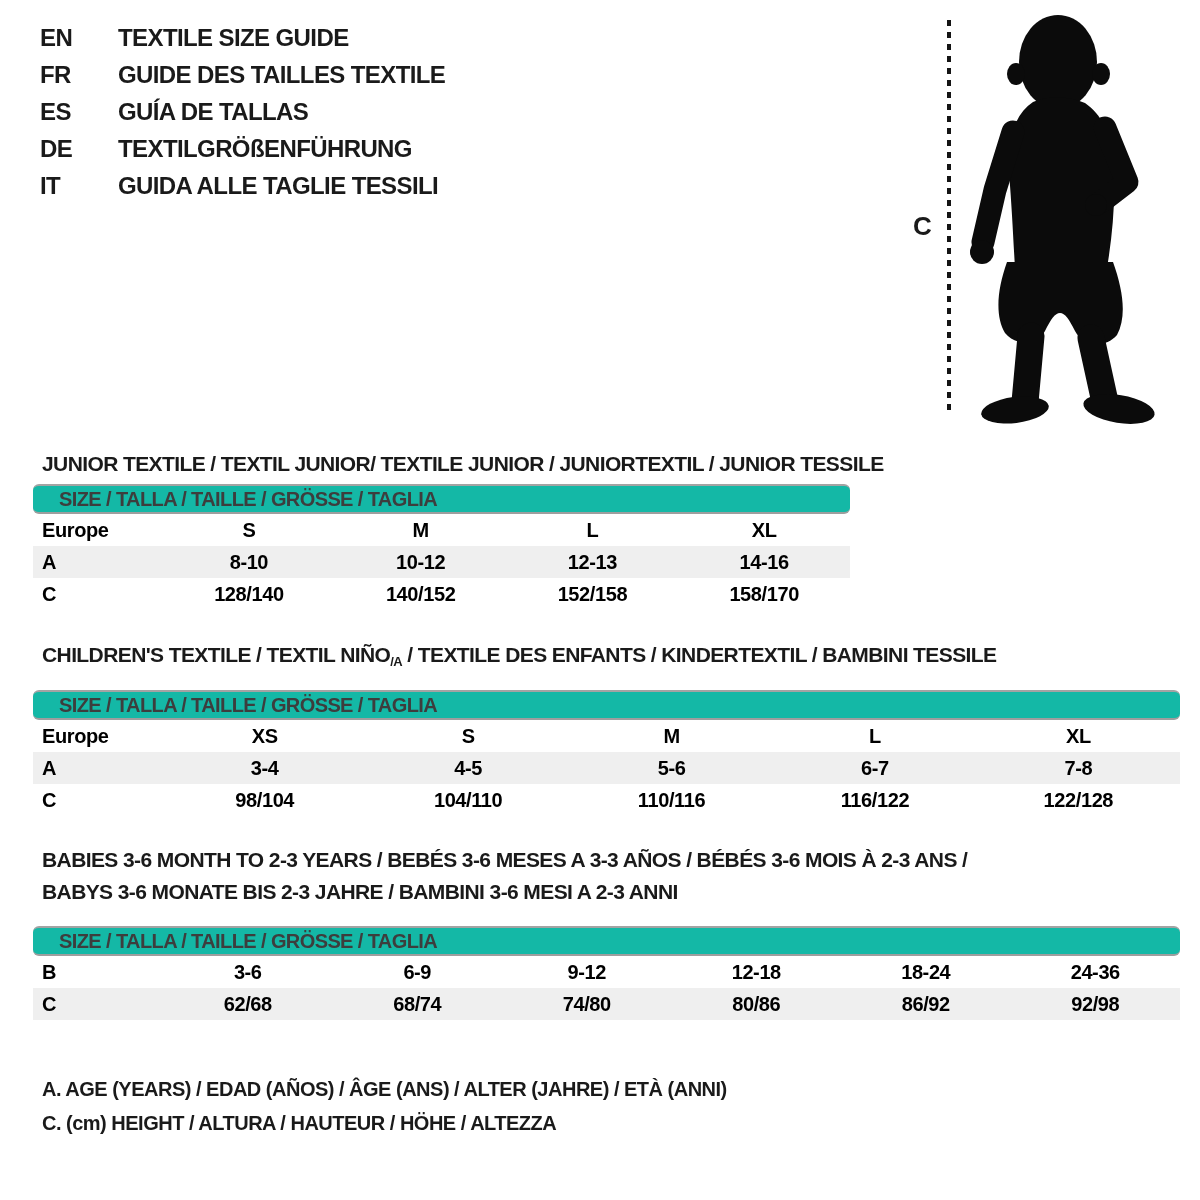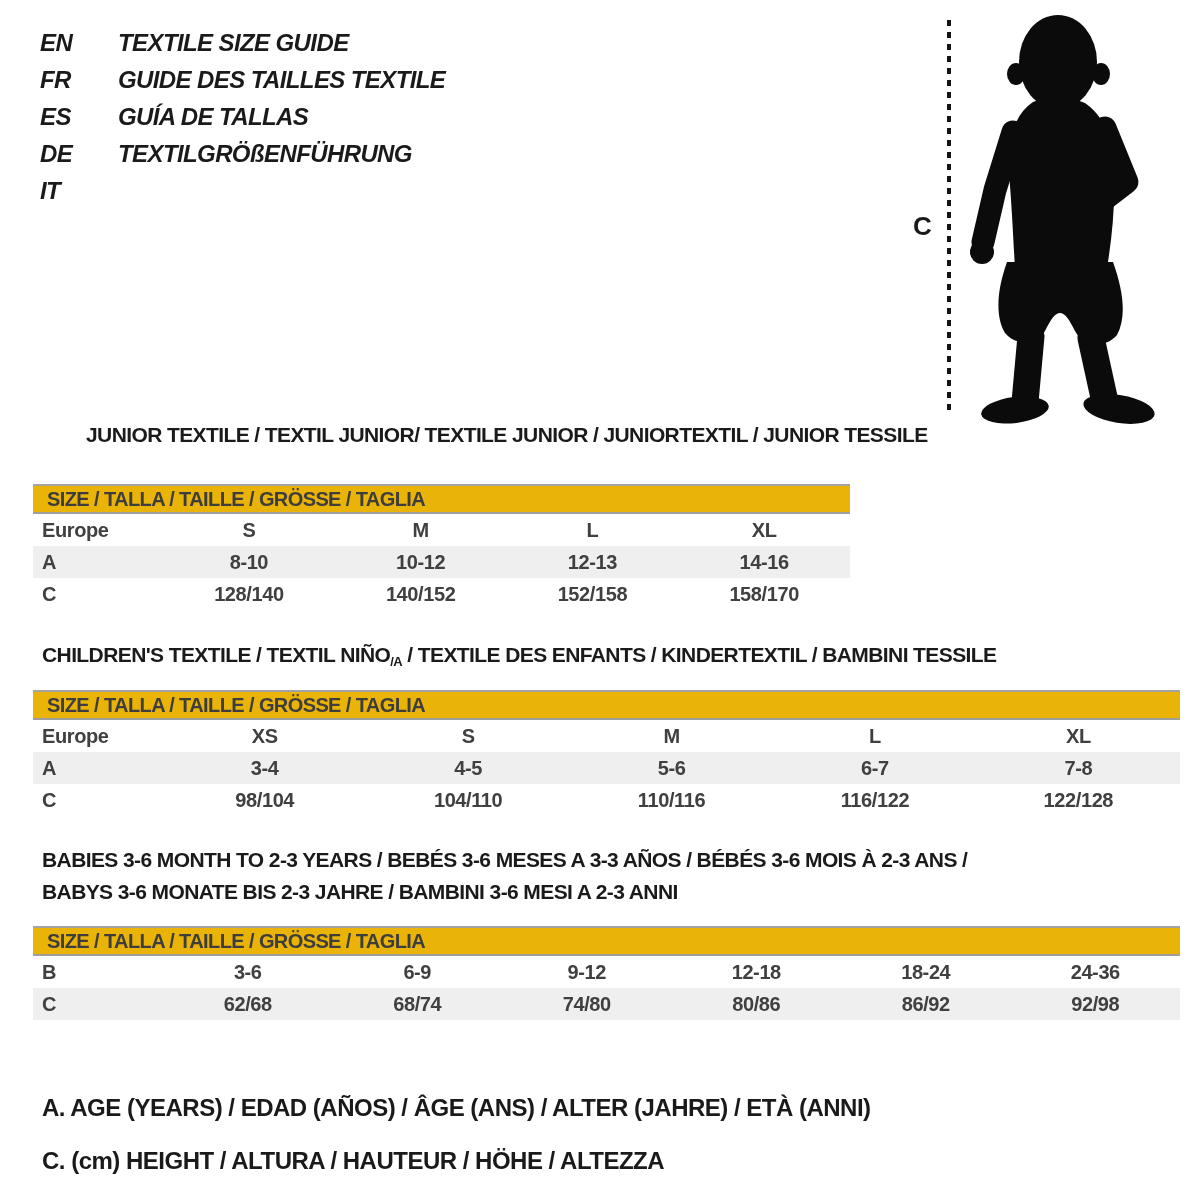--- a/index.html
+++ b/index.html
@@ -3,46 +3,46 @@
 <meta charset="utf-8">
 <style>
   html,body{margin:0;padding:0;}
   body{
     width:1200px;height:1200px;position:relative;background:#ffffff;
     font-family:"Liberation Sans",sans-serif;color:#1a1a1a;overflow:hidden;
   }
 
   
   .lang-block{position:absolute;left:40px;top:24px;}
-  .lang-row{display:flex;height:37px;align-items:center;font-weight:700;font-size:24px;letter-spacing:-0.6px;font-style:italic;}
+  .lang-row{display:flex;height:37px;font-weight:700;font-size:24px;letter-spacing:-0.6px;}
   .lang-code{width:78px;}
   .lang-label{white-space:nowrap;}
 
   
   .measure-line{position:absolute;left:947px;top:20px;width:4px;height:396px;
     background:repeating-linear-gradient(to bottom,#141414 0 6px,transparent 6px 12px);}
   .measure-label{position:absolute;left:913px;top:211px;font-weight:700;font-size:26px;}
   .toddler{position:absolute;left:955px;top:10px;}
 
   
   .section-title{position:absolute;left:42px;font-weight:700;font-size:21px;letter-spacing:-0.6px;white-space:nowrap;}
   .sub{font-size:13px;vertical-align:-4px;}
 
   
   .size-table{position:absolute;left:33px;}
-  .t-bar{height:26px;background:#eab308;border-top:2px solid #a3a3a3;border-bottom:2px solid #9e9e9e;
-    line-height:26px;padding-left:14px;font-weight:700;font-size:20px;letter-spacing:-0.6px;color:#3d3d3d;}
-  .t-row{display:flex;height:32px;align-items:center;font-weight:700;font-size:20px;letter-spacing:-0.4px;color:#404040;}
+  .t-bar{height:26px;background:#14b8a6;border-top:2px solid #a3a3a3;border-bottom:2px solid #9e9e9e;
+    line-height:26px;padding-left:26px;font-weight:700;font-size:20px;letter-spacing:-0.6px;color:#3d3d3d;border-radius:6px;}
+  .t-row{display:flex;height:32px;align-items:center;font-weight:700;font-size:20px;letter-spacing:-0.4px;color:#000000;}
   .t-row.alt{background:#efefef;}
   .t-label{width:130px;padding-left:9px;box-sizing:border-box;}
   .t-cell{flex:1;text-align:center;}
 
   
   .legend{position:absolute;left:42px;top:1072px;}
-  .legend-line{height:34px;line-height:34px;font-weight:700;font-size:24px;letter-spacing:-0.5px;white-space:nowrap;margin-top:19px;}
+  .legend-line{height:34px;line-height:34px;font-weight:700;font-size:20px;letter-spacing:-0.5px;white-space:nowrap;}
 </style>
 </head>
 <body>
 
 <div class="lang-block">
   <div class="lang-row">
     <span class="lang-code">EN</span>
     <span class="lang-label">TEXTILE SIZE GUIDE</span>
   </div>
   <div class="lang-row">
@@ -52,20 +52,21 @@
   <div class="lang-row">
     <span class="lang-code">ES</span>
     <span class="lang-label">GUÍA DE TALLAS</span>
   </div>
   <div class="lang-row">
     <span class="lang-code">DE</span>
     <span class="lang-label">TEXTILGRÖßENFÜHRUNG</span>
   </div>
   <div class="lang-row">
     <span class="lang-code">IT</span>
+    <span class="lang-label">GUIDA ALLE TAGLIE TESSILI</span>
   </div>
 </div>
 
 <div class="measure-line"></div>
 <div class="measure-label">C</div>
 <svg class="toddler" width="230" height="420" viewBox="0 0 230 420" aria-hidden="true">
   <g fill="#0b0b0b" stroke="none">
     <ellipse cx="103" cy="52" rx="39" ry="47"></ellipse>
     <ellipse cx="61" cy="64" rx="9" ry="11"></ellipse>
     <ellipse cx="146" cy="64" rx="9" ry="11"></ellipse>
@@ -75,21 +76,21 @@
     <path d="M150,118 L172,172 L146,192" fill="none" stroke="#0b0b0b" stroke-width="23" stroke-linecap="round" stroke-linejoin="round"></path>
     <circle cx="141" cy="195" r="11"></circle>
     <path d="M52,252 C42,280 40,306 50,323 C62,337 82,335 90,321 C96,309 100,303 105,303 C110,303 114,309 120,321 C128,337 150,339 162,325 C172,306 168,280 158,252 Z"></path>
     <path d="M76,326 L70,392" fill="none" stroke="#0b0b0b" stroke-width="27" stroke-linecap="round"></path>
     <path d="M136,328 L150,392" fill="none" stroke="#0b0b0b" stroke-width="27" stroke-linecap="round"></path>
     <ellipse cx="60" cy="400" rx="34" ry="13" transform="rotate(-7 60 400)"></ellipse>
     <ellipse cx="164" cy="399" rx="36" ry="14" transform="rotate(9 164 399)"></ellipse>
   </g>
 </svg>
 
-<div class="section-title" style="top:423px;margin-left:44px;">JUNIOR TEXTILE / TEXTIL JUNIOR/ TEXTILE JUNIOR / JUNIORTEXTIL / JUNIOR TESSILE</div>
+<div class="section-title" style="top:452px;">JUNIOR TEXTILE / TEXTIL JUNIOR/ TEXTILE JUNIOR / JUNIORTEXTIL / JUNIOR TESSILE</div>
 <div class="size-table" style="top:484px;width:817px;">
   <div class="t-bar">SIZE / TALLA / TAILLE / GRÖSSE / TAGLIA</div>
   <div class="t-row">
     <span class="t-label">Europe</span>
     <span class="t-cell">S</span>
     <span class="t-cell">M</span>
     <span class="t-cell">L</span>
     <span class="t-cell">XL</span>
   </div>
   <div class="t-row alt">

